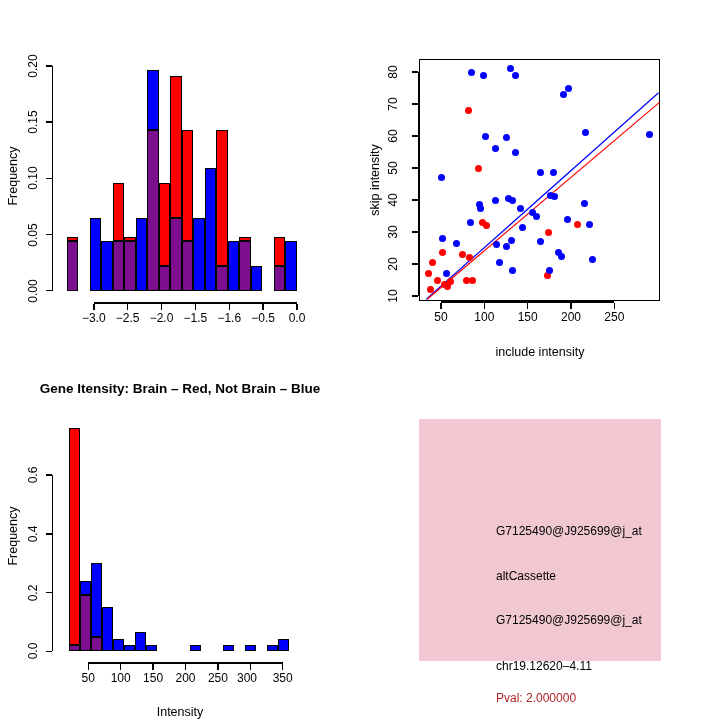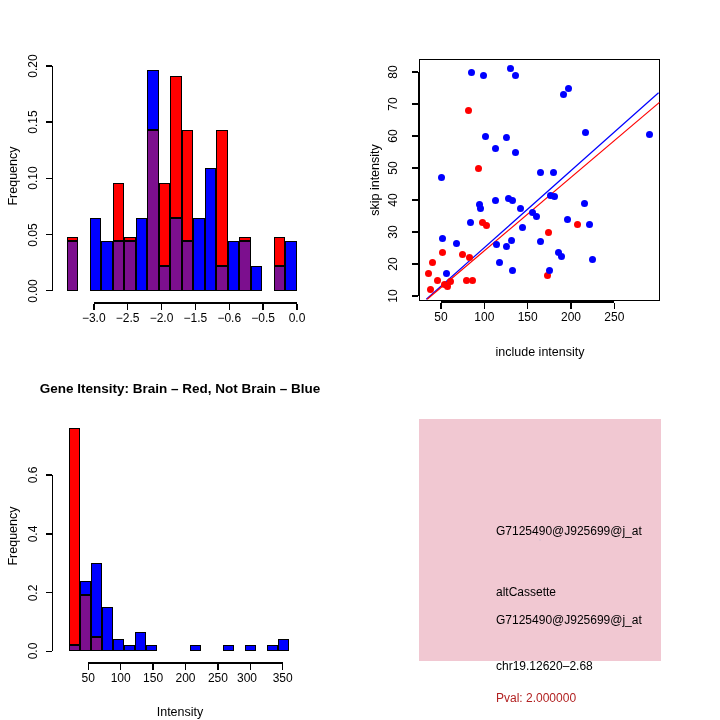--- a/index.html
+++ b/index.html
@@ -41,21 +41,21 @@
       <div class="gen" style="left: 93.78px; top: 302px; width: 203.22px; height: 1.5px; background: rgb(0, 0, 0);"></div>
       <div class="gen" style="left: 93.03px; top: 303.5px; width: 1.5px; height: 6px; background: rgb(0, 0, 0);"></div>
       <div class="gen" style="left: 73.78px; top: 311px; width: 40px; text-align: center; font-size: 12px;">−3.0</div>
       <div class="gen" style="left: 126.9px; top: 303.5px; width: 1.5px; height: 6px; background: rgb(0, 0, 0);"></div>
       <div class="gen" style="left: 107.65px; top: 311px; width: 40px; text-align: center; font-size: 12px;">−2.5</div>
       <div class="gen" style="left: 160.77px; top: 303.5px; width: 1.5px; height: 6px; background: rgb(0, 0, 0);"></div>
       <div class="gen" style="left: 141.52px; top: 311px; width: 40px; text-align: center; font-size: 12px;">−2.0</div>
       <div class="gen" style="left: 194.64px; top: 303.5px; width: 1.5px; height: 6px; background: rgb(0, 0, 0);"></div>
       <div class="gen" style="left: 175.39px; top: 311px; width: 40px; text-align: center; font-size: 12px;">−1.5</div>
       <div class="gen" style="left: 228.51px; top: 303.5px; width: 1.5px; height: 6px; background: rgb(0, 0, 0);"></div>
-      <div class="gen" style="left: 209.26px; top: 311px; width: 40px; text-align: center; font-size: 12px;">−0.6</div>
+      <div class="gen" style="left: 209.26px; top: 311px; width: 40px; text-align: center; font-size: 12px;">−1.6</div>
       <div class="gen" style="left: 262.38px; top: 303.5px; width: 1.5px; height: 6px; background: rgb(0, 0, 0);"></div>
       <div class="gen" style="left: 243.13px; top: 311px; width: 40px; text-align: center; font-size: 12px;">−0.5</div>
       <div class="gen" style="left: 296.25px; top: 303.5px; width: 1.5px; height: 6px; background: rgb(0, 0, 0);"></div>
       <div class="gen" style="left: 277px; top: 311px; width: 40px; text-align: center; font-size: 12px;">0.0</div>
       <div class="gen" style="left: 66.684px; top: 241.244px; width: 11.5158px; height: 49.456px; background: rgb(124, 15, 142); border: 1.5px solid rgb(0, 0, 0); box-sizing: border-box;"></div>
       <div class="gen" style="left: 66.684px; top: 236.748px; width: 11.5158px; height: 4.496px; background: rgb(255, 0, 0); border: 1.5px solid rgb(0, 0, 0); box-sizing: border-box;"></div>
       <div class="gen" style="left: 89.7156px; top: 217.64px; width: 11.5158px; height: 73.06px; background: rgb(0, 0, 255); border: 1.5px solid rgb(0, 0, 0); box-sizing: border-box;"></div>
       <div class="gen" style="left: 101.231px; top: 241.244px; width: 11.5158px; height: 49.456px; background: rgb(0, 0, 255); border: 1.5px solid rgb(0, 0, 0); box-sizing: border-box;"></div>
       <div class="gen" style="left: 112.747px; top: 241.244px; width: 11.5158px; height: 49.456px; background: rgb(124, 15, 142); border: 1.5px solid rgb(0, 0, 0); box-sizing: border-box;"></div>
       <div class="gen" style="left: 112.747px; top: 182.796px; width: 11.5158px; height: 58.448px; background: rgb(255, 0, 0); border: 1.5px solid rgb(0, 0, 0); box-sizing: border-box;"></div>
@@ -225,20 +225,20 @@
       <div class="gen" style="left: 190.036px; top: 284.836px; width: 11.016px; height: 6.4636px; background: rgb(0, 0, 255); border: 1.5px solid rgb(0, 0, 0); box-sizing: border-box;"></div>
       <div class="gen" style="left: 223.084px; top: 284.836px; width: 11.016px; height: 6.4636px; background: rgb(0, 0, 255); border: 1.5px solid rgb(0, 0, 0); box-sizing: border-box;"></div>
       <div class="gen" style="left: 245.116px; top: 284.836px; width: 11.016px; height: 6.4636px; background: rgb(0, 0, 255); border: 1.5px solid rgb(0, 0, 0); box-sizing: border-box;"></div>
       <div class="gen" style="left: 267.148px; top: 284.836px; width: 11.016px; height: 6.4636px; background: rgb(0, 0, 255); border: 1.5px solid rgb(0, 0, 0); box-sizing: border-box;"></div>
       <div class="gen" style="left: 278.164px; top: 278.667px; width: 11.016px; height: 12.6334px; background: rgb(0, 0, 255); border: 1.5px solid rgb(0, 0, 0); box-sizing: border-box;"></div>
     </div>
 
   <div class="panel" id="panel-info">
     <div class="infobox" id="info-box" style="background: radial-gradient(rgba(160, 170, 200, 0.35) 0.5px, transparent 0.9px) rgb(241, 200, 210);">
       <div class="info-line" style="top: 105px; color: rgb(0, 0, 0);">G7125490@J925699@j_at</div>
-      <div class="info-line" style="top: 166px; color: rgb(0, 0, 0); text-align: center;">altCassette</div>
+      <div class="info-line" style="top: 150px; color: rgb(0, 0, 0); text-align: center;">altCassette</div>
       <div class="info-line" style="top: 194px; color: rgb(0, 0, 0);">G7125490@J925699@j_at</div>
-      <div class="info-line" style="top: 240px; color: rgb(0, 0, 0);">chr19.12620–2.68</div>
+      <div class="info-line" style="top: 240px; color: rgb(0, 0, 0);">chr19.12620–4.11</div>
       <div class="info-line" style="top: 272px; color: rgb(178, 34, 34);">Pval: 2.000000</div>
     </div>
   </div>
 
 </div>
 
 </body></html>

